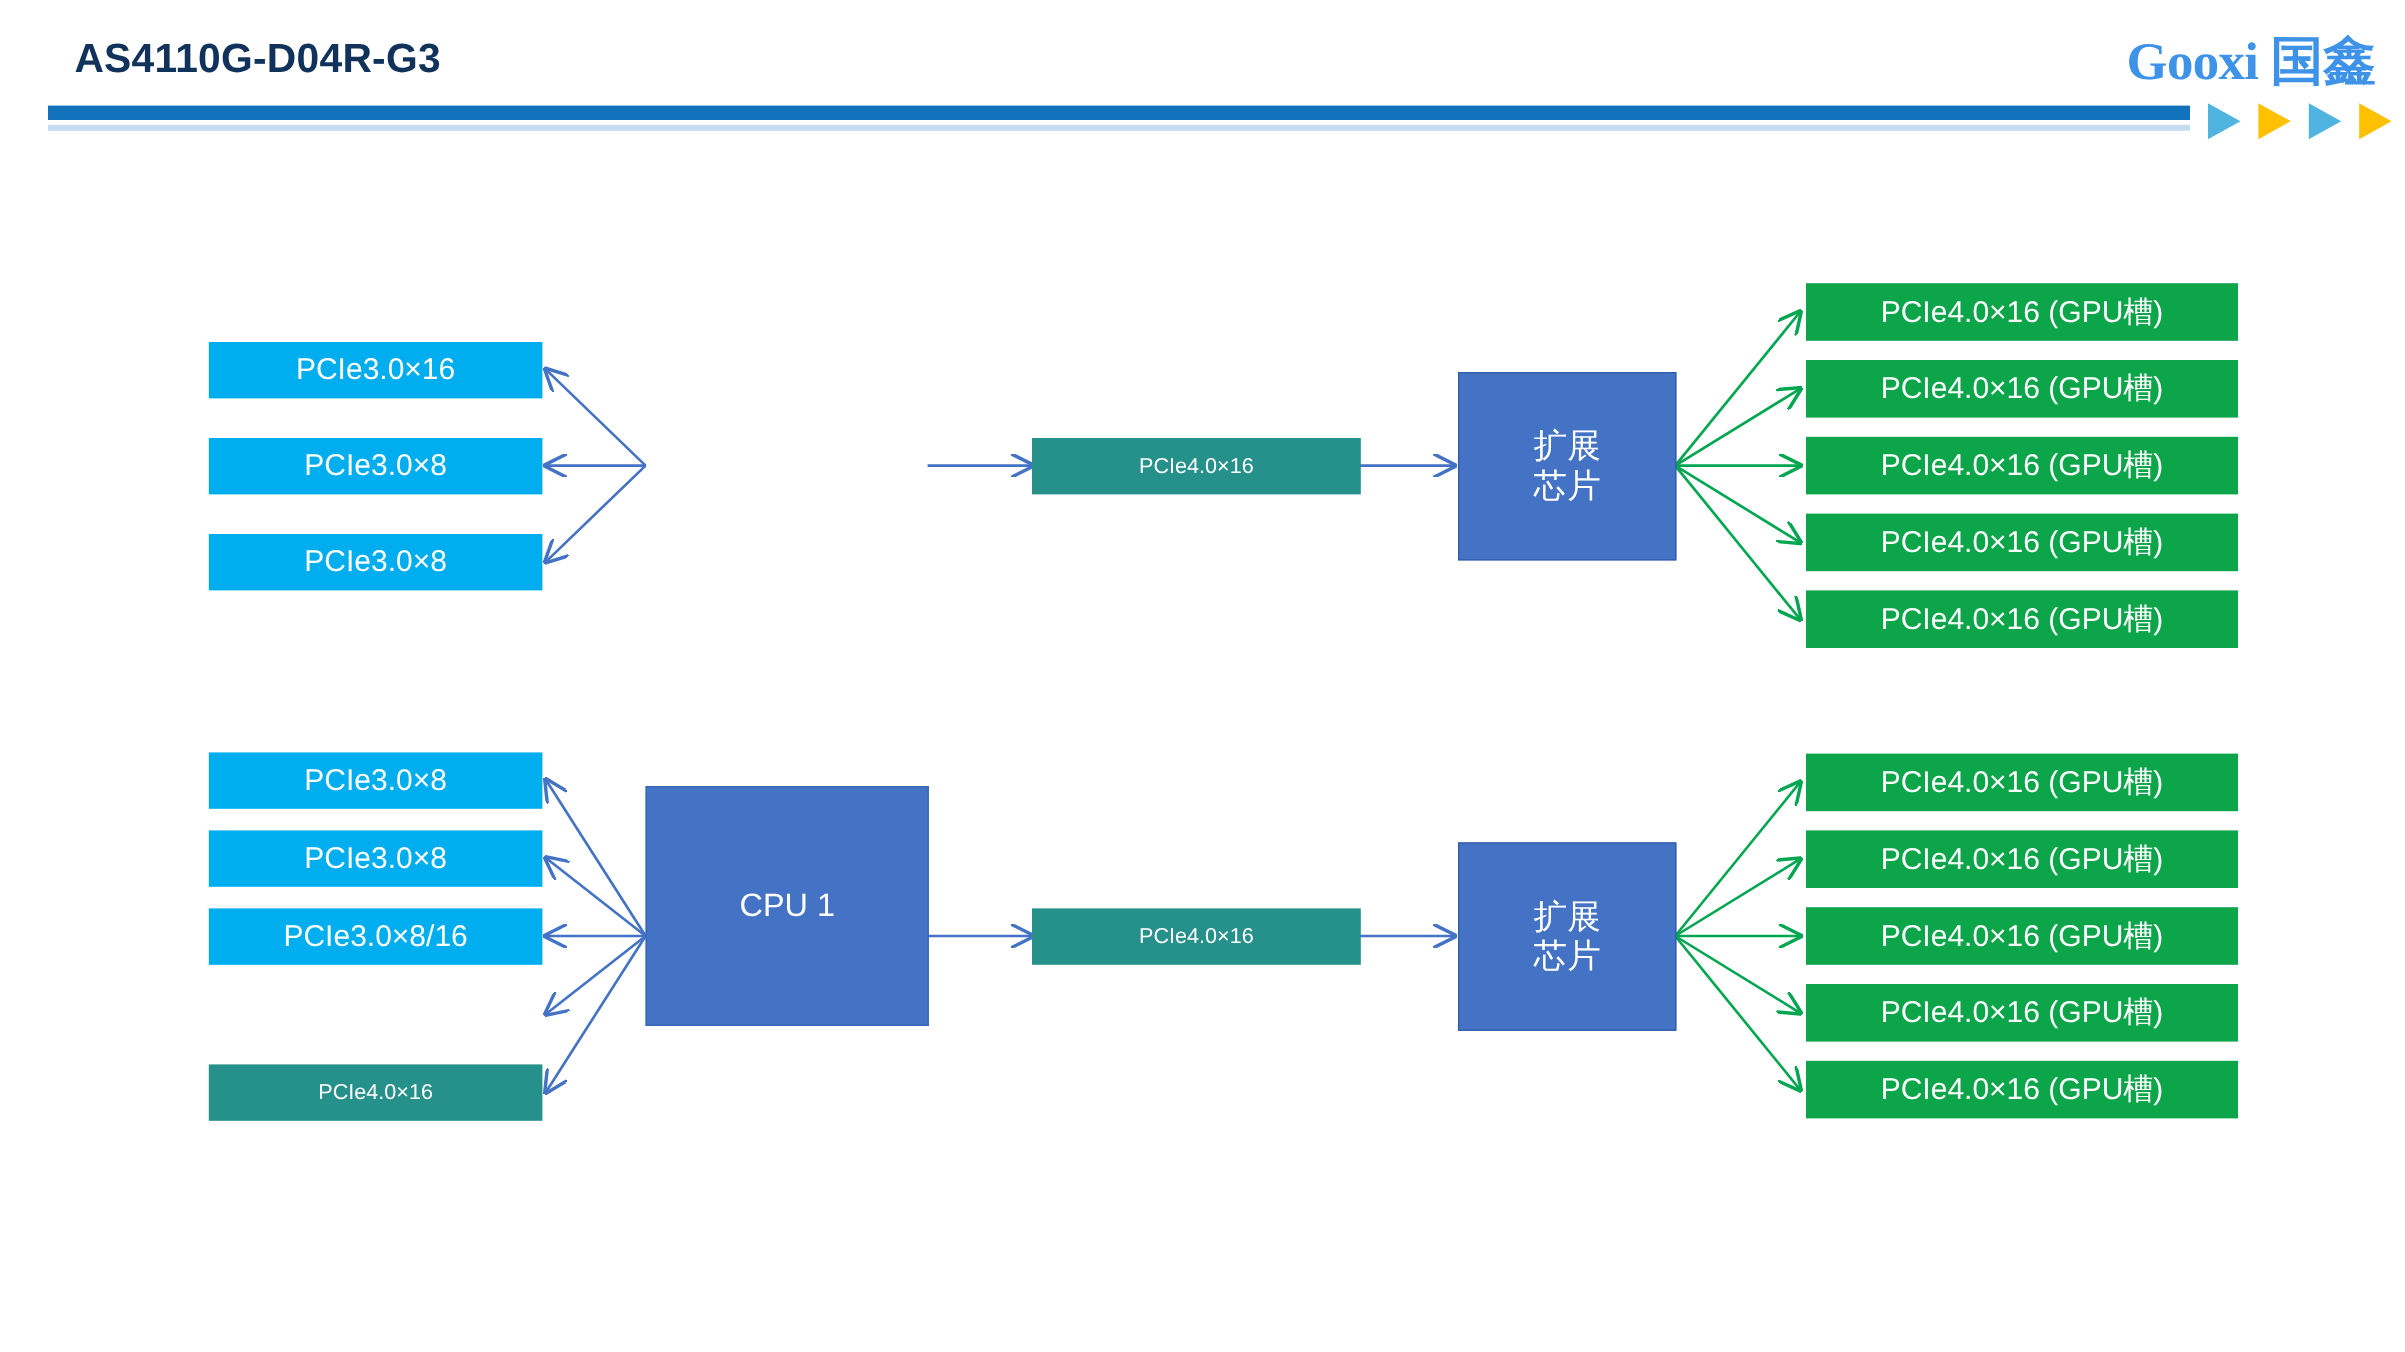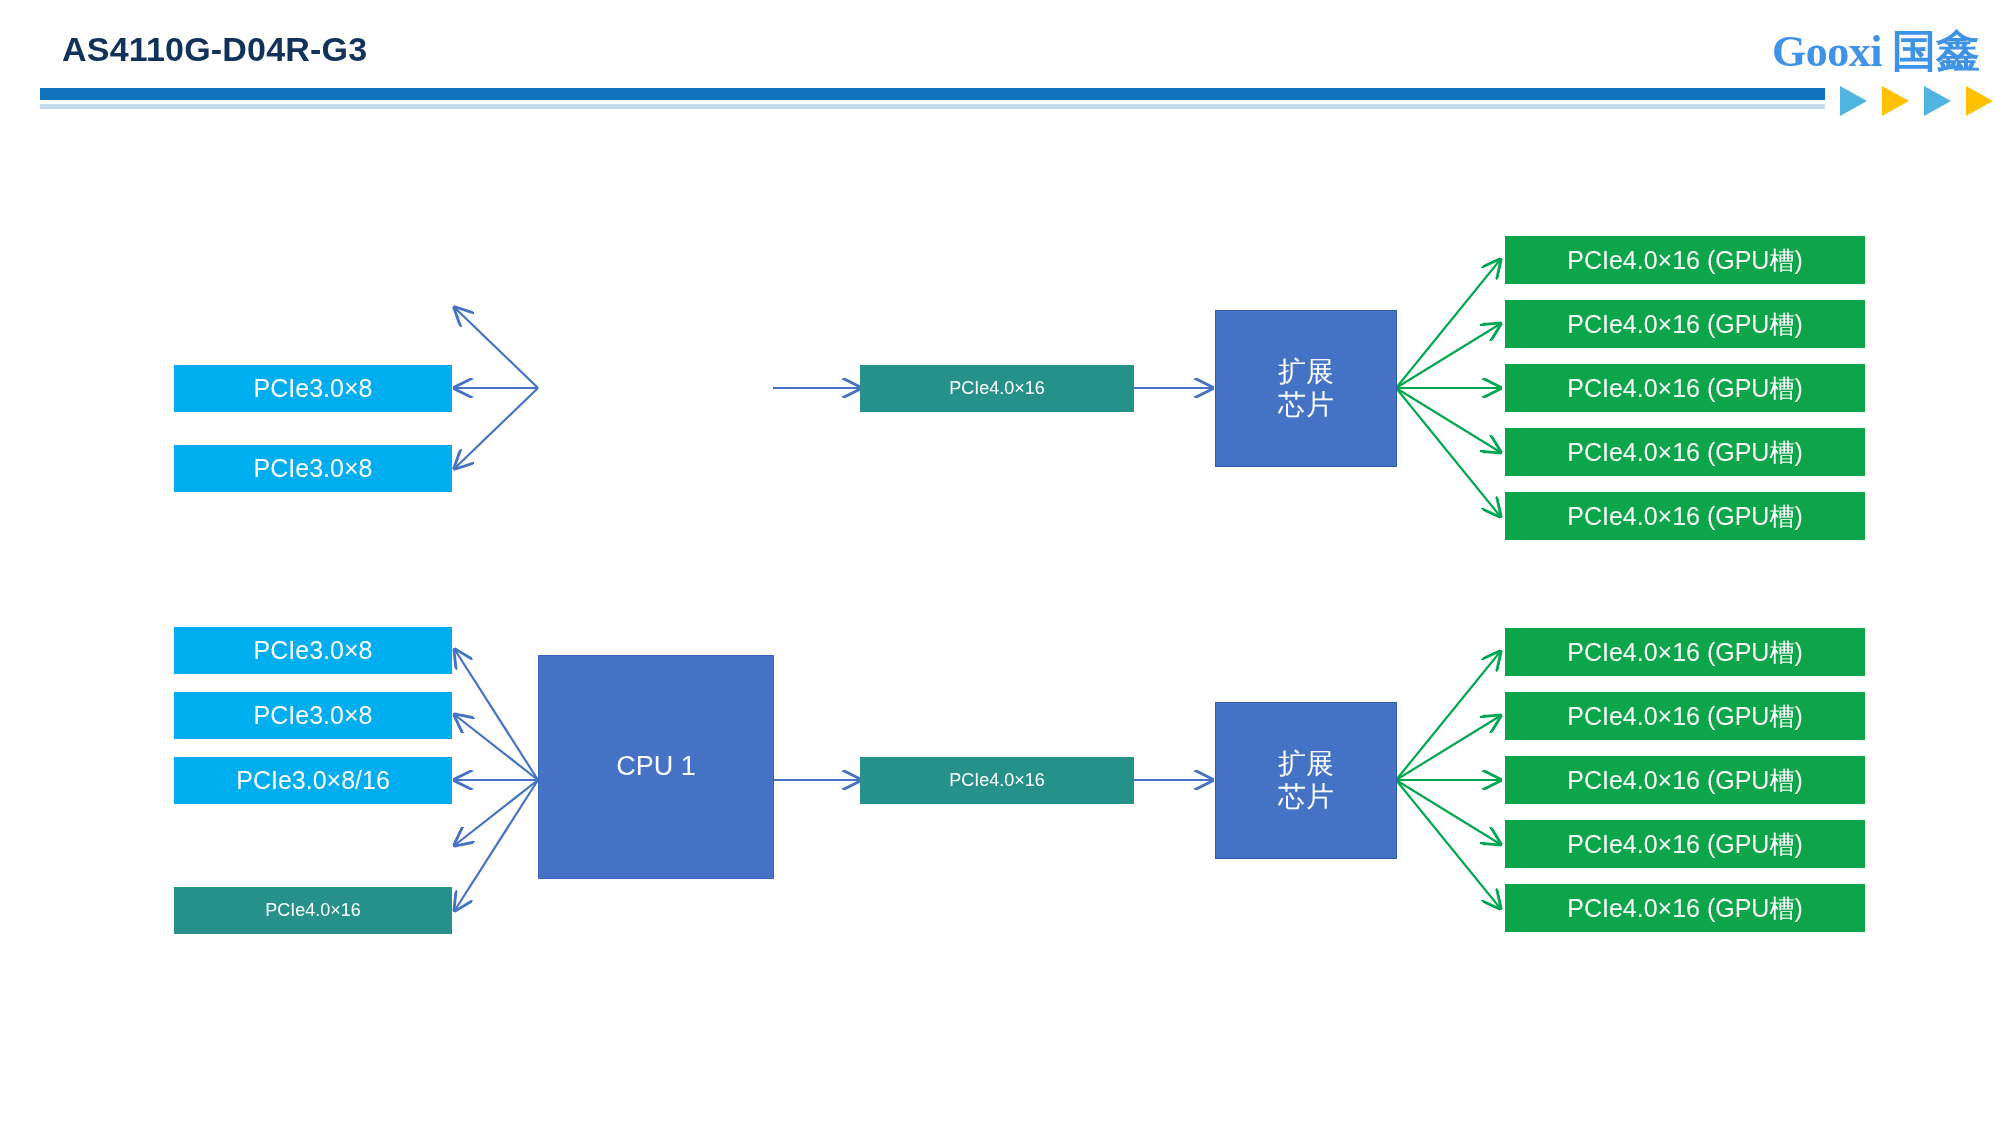--- a/index.html
+++ b/index.html
@@ -182,20 +182,23 @@
 
     <g stroke="#00A650" stroke-width="2.2" fill="none" marker-end="url(#ah-green)">
       <line x1="1396" y1="650" x2="1500" y2="522"></line>
       <line x1="1396" y1="650" x2="1500" y2="586"></line>
       <line x1="1396" y1="650" x2="1500" y2="650"></line>
       <line x1="1396" y1="650" x2="1500" y2="714"></line>
       <line x1="1396" y1="650" x2="1500" y2="778"></line>
     </g>
   </svg>
 
+  <div class="node cyan" style="left:174px; top:155px; width:278px; height:47px;">
+    <span>PCIe3.0×16</span>
+  </div>
   <div class="node cyan" style="left:174px; top:235px; width:278px; height:47px;">
     <span>PCIe3.0×8</span>
   </div>
   <div class="node cyan" style="left:174px; top:315px; width:278px; height:47px;">
     <span>PCIe3.0×8</span>
   </div>
 
 
   <div class="node teal" style="left:860px; top:235px; width:274px; height:47px;">
     <span>PCIe4.0×16</span>
@@ -228,21 +231,21 @@
   <div class="node cyan" style="left:174px; top:562px; width:278px; height:47px;">
     <span>PCIe3.0×8</span>
   </div>
   <div class="node cyan" style="left:174px; top:627px; width:278px; height:47px;">
     <span>PCIe3.0×8/16</span>
   </div>
   <div class="node teal" style="left:174px; top:757px; width:278px; height:47px;">
     <span>PCIe4.0×16</span>
   </div>
 
-  <div class="node cpu" style="left:538px; top:525px; width:236px; height:224px;">
+  <div class="node cpu" style="left:538px; top:525px; width:236px; height:200px;">
     <span>CPU 1</span>
   </div>
 
   <div class="node teal" style="left:860px; top:627px; width:274px; height:47px;">
     <span>PCIe4.0×16</span>
   </div>
 
   <div class="node chip" style="left:1215px; top:572px; width:182px; height:157px; flex-direction:column;">
     <span>扩展</span>
     <span>芯片</span>

